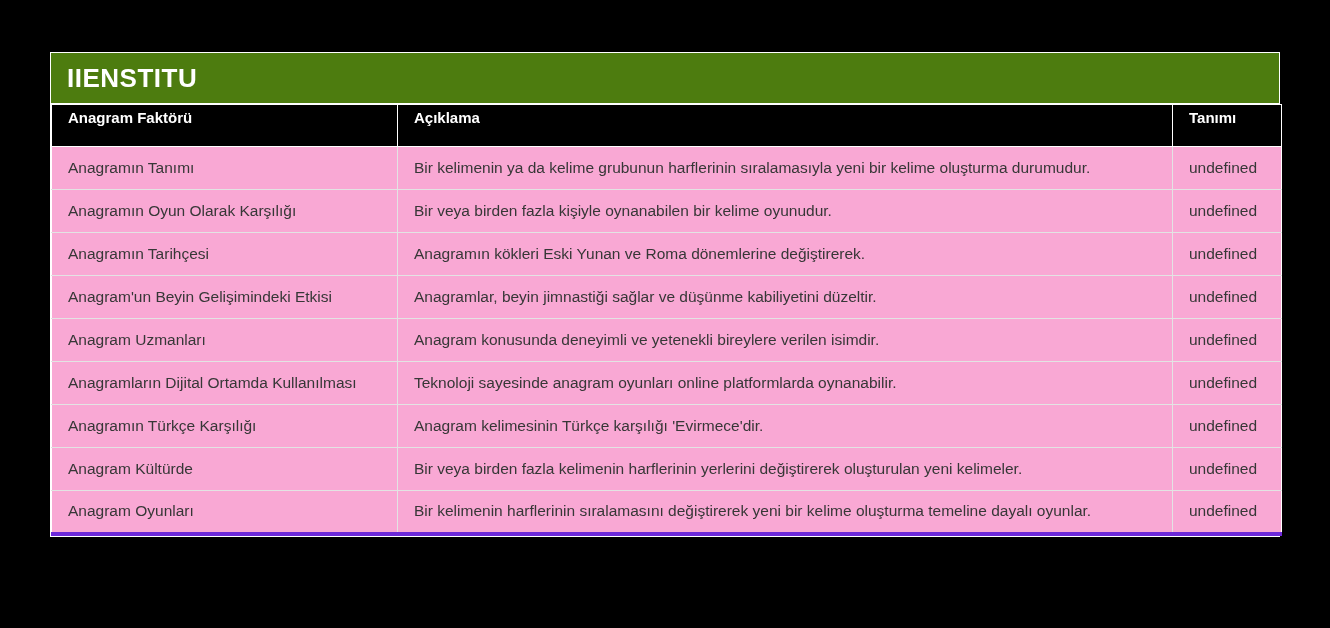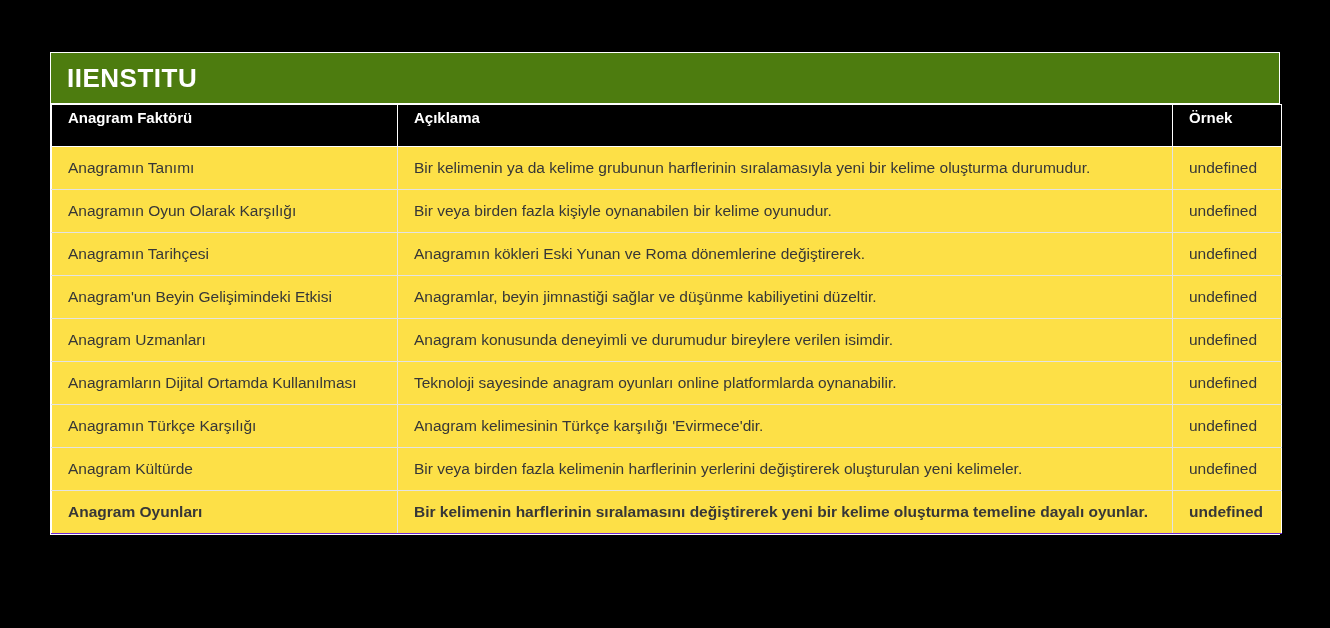--- a/index.html
+++ b/index.html
@@ -43,53 +43,53 @@
     color: #ffffff;
     font-size: 15px;
     font-weight: bold;
     text-align: left;
     height: 42px;
     padding: 0 14px 16px 16px;
     border: 1px solid #ffffff;
     vertical-align: middle;
   }
   tbody td {
-    background: #fde047;
+    background: #f9a8d4;
     color: #373737;
     font-size: 15.5px;
     height: 43px;
     padding: 0 14px 0 16px;
     border: 1px solid #e3e3e3;
     vertical-align: middle;
     text-align: left;
     white-space: nowrap;
     overflow: hidden;
   }
-  tbody tr:last-child td { border-bottom: 1px solid #6d28d9; font-weight: bold; }
+  tbody tr:last-child td { border-bottom: 4px solid #6d28d9; }
   tbody td:first-child  { border-left: 1px solid #ffffff; }
   tbody td:last-child   { border-right: 1px solid #ffffff; }
 </style>
 </head>
 <body>
 
 <div class="card">
   <div class="title-bar">
     <h1>IIENSTITU</h1>
   </div>
   <table>
     <colgroup>
       <col class="c-faktor">
       <col class="c-aciklama">
       <col class="c-ornek">
     </colgroup>
     <thead>
       <tr>
         <th>Anagram Faktörü</th>
         <th>Açıklama</th>
-        <th>Örnek</th>
+        <th>Tanımı</th>
       </tr>
     </thead>
     <tbody>
         <tr>
           <td>Anagramın Tanımı</td>
           <td>Bir kelimenin ya da kelime grubunun harflerinin sıralamasıyla yeni bir kelime oluşturma durumudur.</td>
           <td>undefined</td>
         </tr>
         <tr>
           <td>Anagramın Oyun Olarak Karşılığı</td>
@@ -101,21 +101,21 @@
           <td>Anagramın kökleri Eski Yunan ve Roma dönemlerine değiştirerek.</td>
           <td>undefined</td>
         </tr>
         <tr>
           <td>Anagram'un Beyin Gelişimindeki Etkisi</td>
           <td>Anagramlar, beyin jimnastiği sağlar ve düşünme kabiliyetini düzeltir.</td>
           <td>undefined</td>
         </tr>
         <tr>
           <td>Anagram Uzmanları</td>
-          <td>Anagram konusunda deneyimli ve durumudur bireylere verilen isimdir.</td>
+          <td>Anagram konusunda deneyimli ve yetenekli bireylere verilen isimdir.</td>
           <td>undefined</td>
         </tr>
         <tr>
           <td>Anagramların Dijital Ortamda Kullanılması</td>
           <td>Teknoloji sayesinde anagram oyunları online platformlarda oynanabilir.</td>
           <td>undefined</td>
         </tr>
         <tr>
           <td>Anagramın Türkçe Karşılığı</td>
           <td>Anagram kelimesinin Türkçe karşılığı 'Evirmece'dir.</td>

